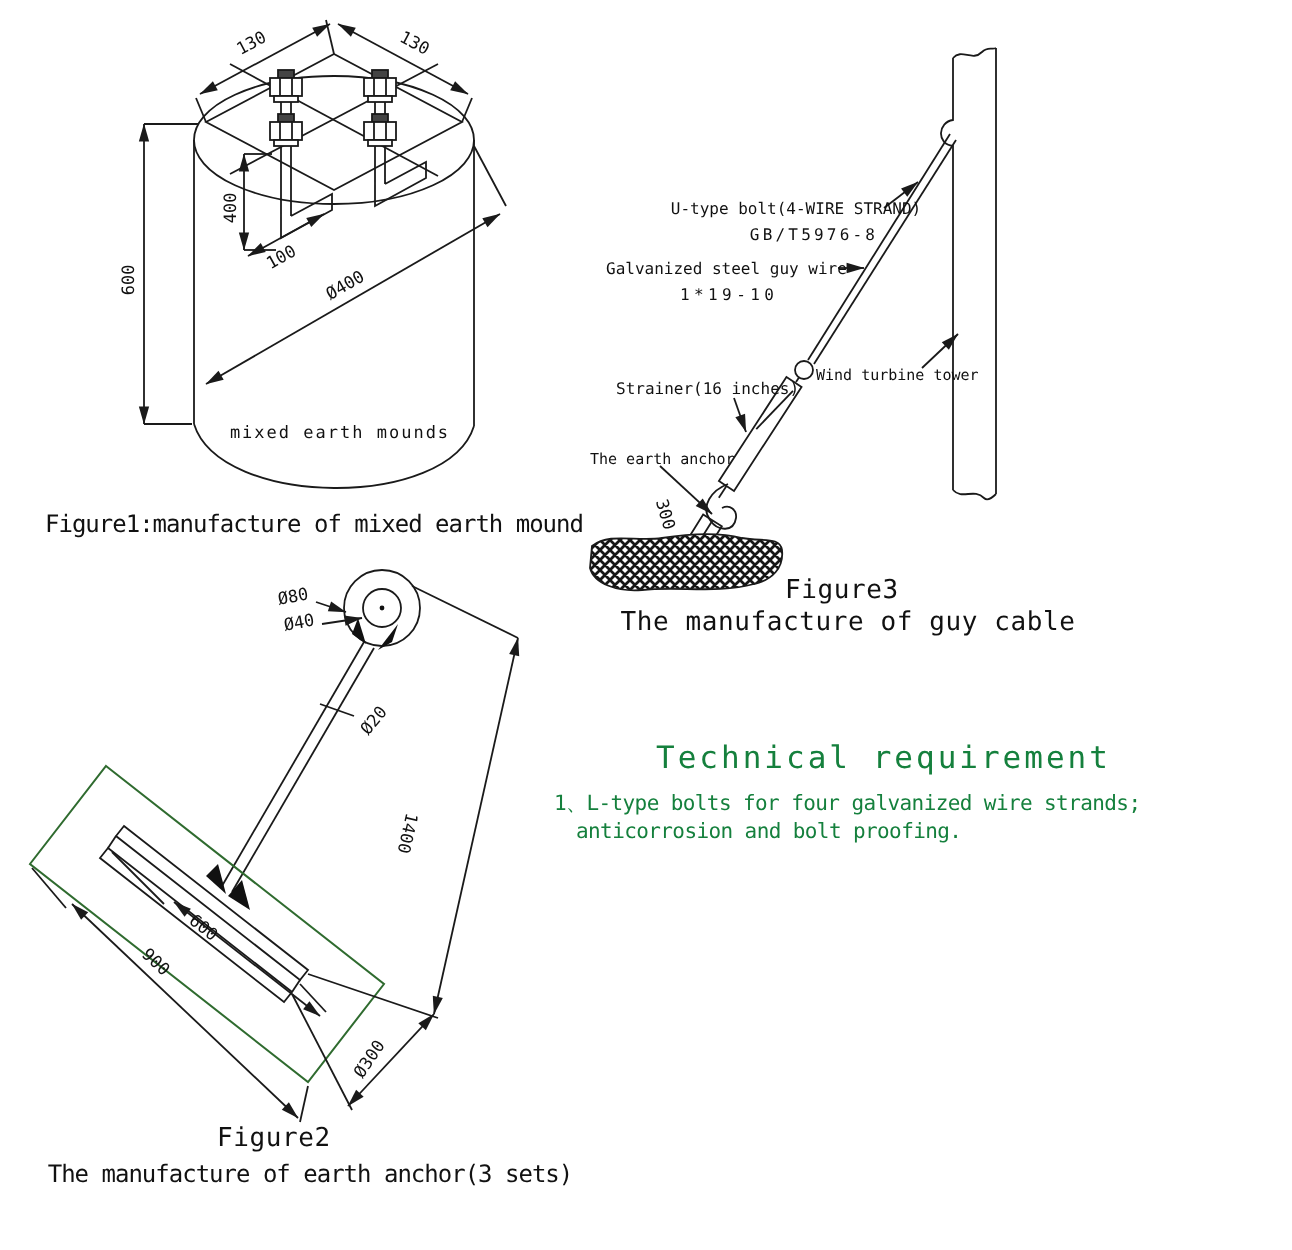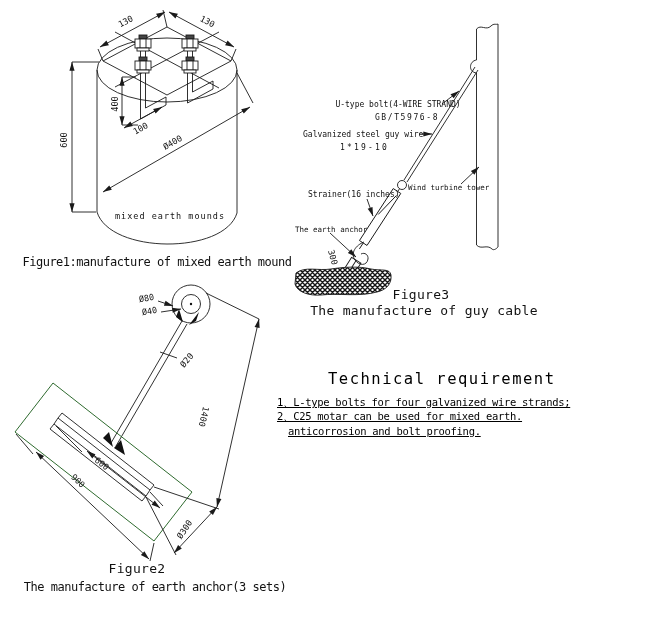--- a/index.html
+++ b/index.html
@@ -6,24 +6,24 @@
   .stage{position:relative;width:646px;height:625px;background:#ffffff;overflow:hidden;
          font-family:"DejaVu Sans Mono","Liberation Mono",monospace;}
   svg{position:absolute;left:0;top:0;}
   svg text{fill:#111;font-family:"DejaVu Sans Mono","Liberation Mono",monospace;}
   .dim{font-size:8.5px;}
   .lbl{font-size:8px;}
   .lbl-sm{font-size:7.5px;}
   .cap{font-size:13px;letter-spacing:0.3px;}
   .cap-sm{font-size:12px;letter-spacing:-0.5px;}
   .mound{font-size:8.5px;letter-spacing:1px;}
-  .tech{position:absolute;left:277px;top:370px;width:365px;color:#000000;}
+  .tech{position:absolute;left:277px;top:370px;width:365px;color:#15803d;}
   .tech-title{margin-left:51px;font-size:15.5px;letter-spacing:1.5px;line-height:19px;}
   .tech-lines{margin-top:6px;font-size:10.5px;letter-spacing:-0.3px;}
-  .tl{line-height:14.4px;white-space:nowrap;text-decoration:underline;}
+  .tl{line-height:14.4px;white-space:nowrap;}
   .tl.ind{padding-left:11px;}
 </style>
 </head>
 <body>
 
 <div class="stage">
 <svg width="646" height="625" viewBox="0 0 646 625">
   <defs>
     <marker id="arr" viewBox="0 0 10 8" markerWidth="11" markerHeight="8.8" refX="9.3" refY="4" orient="auto-start-reverse">
       <path d="M0.5,1.4 L9.5,4 L0.5,6.6 Z" fill="#1a1a1a"></path>
@@ -224,17 +224,16 @@
       <text class="cap" text-anchor="middle" x="137" y="573">Figure2</text>
       <text class="cap-sm" text-anchor="middle" x="155" y="591">The manufacture of earth anchor(3 sets)</text>
     </g>
   </g>
 </svg>
 
 <div class="tech">
   <div class="tech-title">Technical requirement</div>
   <div class="tech-lines">
     <div class="tl">1、L-type bolts for four galvanized wire strands;</div>
-    <div class="tl">2、C25 motar can be used for mixed earth.</div>
     <div class="tl ind">anticorrosion and bolt proofing.</div>
   </div>
 </div>
 </div>
 
 </body></html>

